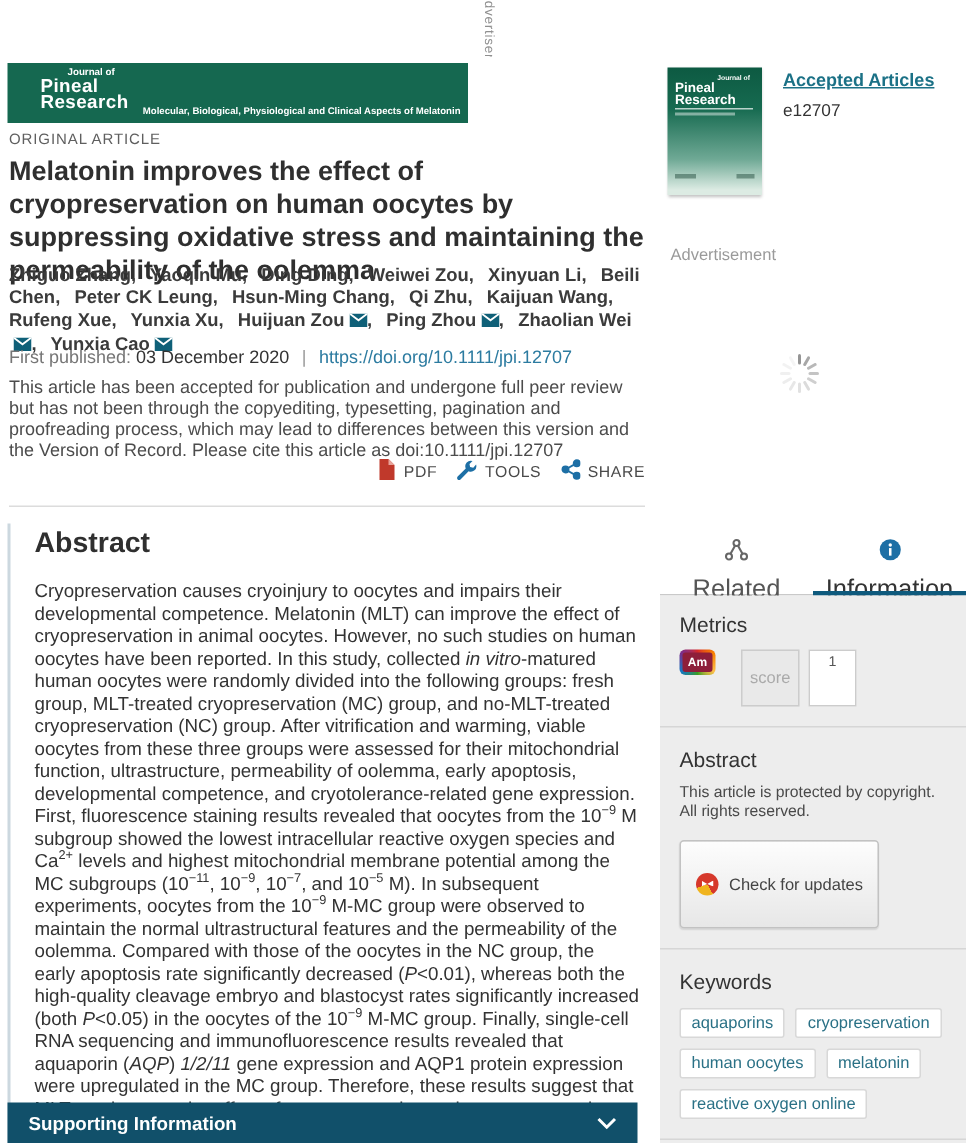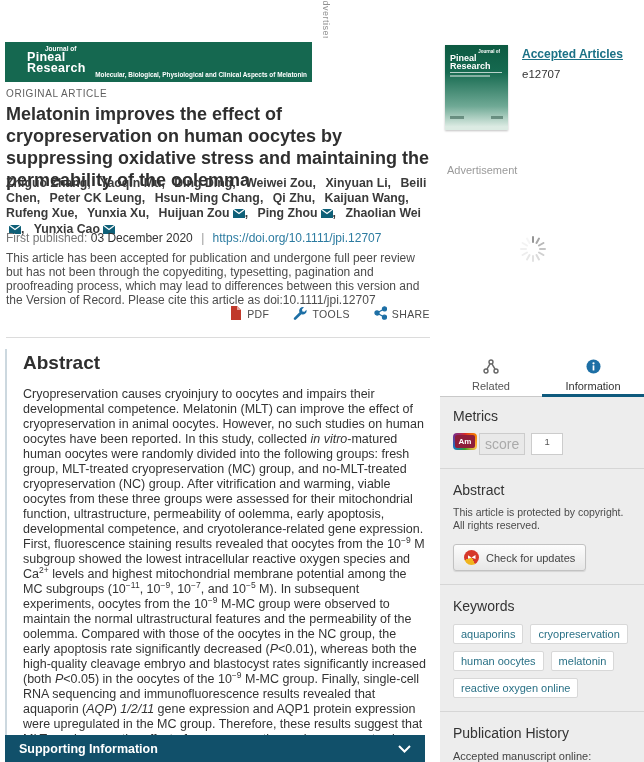--- a/index.html
+++ b/index.html
@@ -28,21 +28,21 @@
   .author:not(:last-child)::after { content:","; }
   .mail-icon { display:inline-block; margin-left:3px; vertical-align:-1px; }
 
   .publine { position:absolute; left:6px; top:231px; font-size:12px; color:#767676; }
   .pub-date { color:#333; }
   .pub-sep { color:#999; margin:0 5px; }
   .doi-link { color:#2c7ba0; text-decoration:none; cursor:pointer; }
 
   .disclaimer { position:absolute; left:6px; top:251px; width:427px; font-size:12px; line-height:14px; color:#4c4c4c; }
 
-  .toolbar { position:absolute; left:6px; top:306px; width:424px; display:flex; justify-content:flex-end; gap:24px; }
+  .toolbar { position:absolute; left:6px; top:306px; width:424px; display:flex; justify-content:flex-end; gap:13px; }
   .tool-btn { display:inline-flex; align-items:center; gap:5px; font-size:10.5px; letter-spacing:.4px;
     color:#4a4a4a; cursor:pointer; background:none; border:none; font-family:inherit; }
 
   .divider-main { position:absolute; left:6px; top:337px; width:424px; border-top:1px solid #dcdcdc; }
 
   .abstract { position:absolute; left:5px; top:349px; width:420px; border-left:2px solid #ccd8df;
     padding:3px 0 0 16px; }
   .abstract h2 { font-size:19px; font-weight:700; color:#2f2f2f; }
   .abstract p { margin-top:13px; font-size:12.5px; line-height:15px; color:#333; width:403px; }
   .abstract sup { font-size:8.5px; line-height:0; }
@@ -67,44 +67,44 @@
   .accepted-link { font-size:12px; font-weight:bold; color:#1b7186; text-decoration:underline; cursor:pointer; }
   .accepted-text { margin-top:6px; font-size:11.5px; line-height:13.5px; color:#333; }
   .accepted-id { margin-top:6px; font-size:11.5px; color:#333; }
 
   .ad-side-label { position:absolute; left:447px; top:164px; font-size:11px; color:#9a9a9a; }
   .spinner { position:absolute; left:519px; top:235px; }
 
   .tabs { position:absolute; left:440px; top:356px; width:204px; height:41px; display:flex;
     border-bottom:1px solid #c9c9c9; background:#fff; }
   .tab { width:50%; display:flex; flex-direction:column; align-items:center; gap:4px; padding-top:3px;
-    font-size:11px; color:#555; cursor:pointer; position:relative; background:none; border:none; font-family:inherit; }
+    font-size:17px; color:#555; cursor:pointer; position:relative; background:none; border:none; font-family:inherit; }
   .tab.active { color:#333; }
   .tab-underline { position:absolute; left:0; right:0; bottom:-1px; height:3px; background:#0e5a7d; }
 
   .panel { position:absolute; left:440px; top:397px; width:204px; height:365px; background:#ededed;
     padding:11px 13px; }
   .panel h3 { font-size:14px; font-weight:400; color:#333; }
   .panel-divider { border-top:1px solid #d6d6d6; margin:13px -13px; }
 
   .altmetric { margin-top:9px; display:flex; cursor:pointer; }
   .alt-donut { width:24px; height:17px; border-radius:4px; padding:2px;
     background:conic-gradient(#d62828,#f77f00,#fcbf49,#3a9d23,#1678c2,#7b2d8b,#d62828);
     display:flex; }
   .alt-donut-inner { flex:1; background:#8e1e3a; border-radius:2px; color:#fff; font-size:8px;
     font-weight:bold; display:flex; align-items:center; justify-content:center; }
-  .alt-score { margin-left:2px; border:1px solid #ccc; background:#e9e9e9; color:#aaa; font-size:14px;
-    padding:2px 5px; }
+  .alt-score { margin-left:17px; border:1px solid #ccc; background:#e9e9e9; color:#aaa; font-size:11px;
+    padding:12px 5px; }
   .alt-value { margin-left:6px; border:1px solid #ccc; background:#fff; color:#555; font-size:9.5px;
     width:32px; text-align:center; padding:2px 0; }
 
   .details-text { margin-top:8px; font-size:10.5px; line-height:13px; color:#4a4a4a; }
   .check-btn { margin-top:12px; display:inline-flex; align-items:center; gap:7px;
     background:linear-gradient(#fdfdfd,#e7e7e7); border:1px solid #c2c2c2; border-radius:3px;
-    padding:5px 10px; font-size:11px; color:#444; cursor:pointer; box-shadow:0 1px 1px rgba(0,0,0,.1);
+    padding:21px 10px; font-size:11px; color:#444; cursor:pointer; box-shadow:0 1px 1px rgba(0,0,0,.1);
     font-family:inherit; }
   .crossmark { position:relative; width:15px; height:15px; border-radius:50%;
     background:conic-gradient(from 150deg,#f0b41e 0 100deg,#d6382b 0); flex:none; }
   .crossmark::after { content:""; position:absolute; left:3.5px; top:5px; width:8px; height:4px;
     background:#fff; clip-path:polygon(0 0,50% 60%,100% 0,100% 100%,50% 60%,0 100%); }
 
   .chips { margin-top:10px; display:flex; flex-wrap:wrap; gap:7px; width:180px; }
   .chip { background:#fff; border:1px solid #d8d8d8; border-radius:2px; padding:3px 7px;
     font-size:11px; color:#2a7186; cursor:pointer; font-family:inherit; }
 

